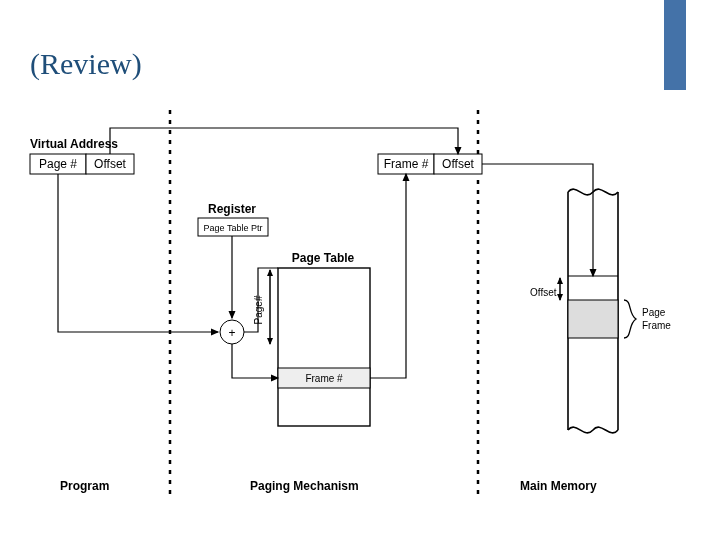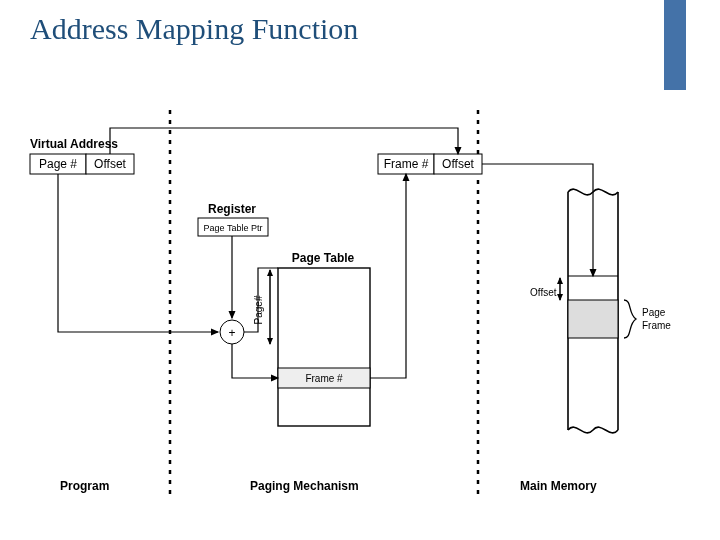--- a/index.html
+++ b/index.html
@@ -39,21 +39,22 @@
   .lbl-bold { font-weight: bold; }
   .lbl-sm { font-size: 10px; }
   .lbl-tiny { font-size: 9px; }
 </style>
 </head>
 <body>
 
 <div class="accent-bar"></div>
 
 <div class="title">
-  <span>Address Mapping Function</span><br>
+  <br>
+  <span>(Review)</span>
 </div>
 
 <div class="diagram">
 <svg width="720" height="440" viewBox="0 0 720 440">
   <defs>
     <marker id="ah" markerWidth="8" markerHeight="8" refX="6" refY="3" orient="auto">
       <path d="M0,0 L7,3 L0,6 Z" fill="#000"></path>
     </marker>
   </defs>
 

